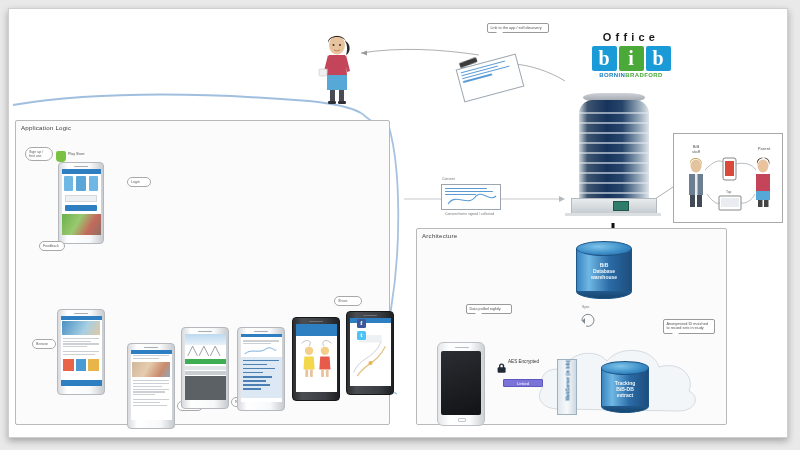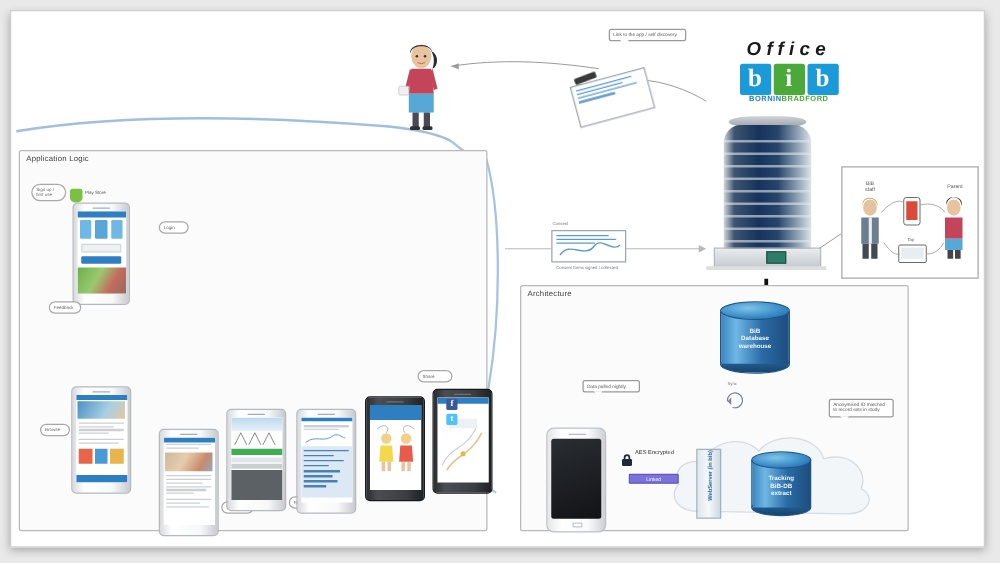--- a/index.html
+++ b/index.html
@@ -34,23 +34,22 @@
   }
   #panel-app{ left:6px; top:111px; width:375px; height:305px; }
   #panel-arch{ left:407px; top:219px; width:311px; height:197px; }
 
   
   .swoosh{ position:absolute; left:0; top:0; width:780px; height:430px; pointer-events:none; }
 
   
   .logo{ position:absolute; left:566px; top:22px; width:112px; height:56px; text-align:center; }
   .logo-word{
-    font-size:15px; font-weight:bold; color:#1a1a1a; letter-spacing:4.2px;
+    font-size:11px; font-weight:bold; color:#1a1a1a; letter-spacing:4.2px;
     filter:blur(.2px);
-    font-style:italic;
   }
   .logo-tiles{ margin-top:3px; display:flex; justify-content:center; gap:2px; }
   .tile{
     width:25px; height:25px; border-radius:2px;
     font-size:20px; font-weight:bold; line-height:24px; color:#fff;
     font-family:"Liberation Serif", serif;
   }
   .tile.b1{ background:#1a9bd7; }
   .tile.i { background:#4aa939; }
   .tile.b2{ background:#1a9bd7; }

